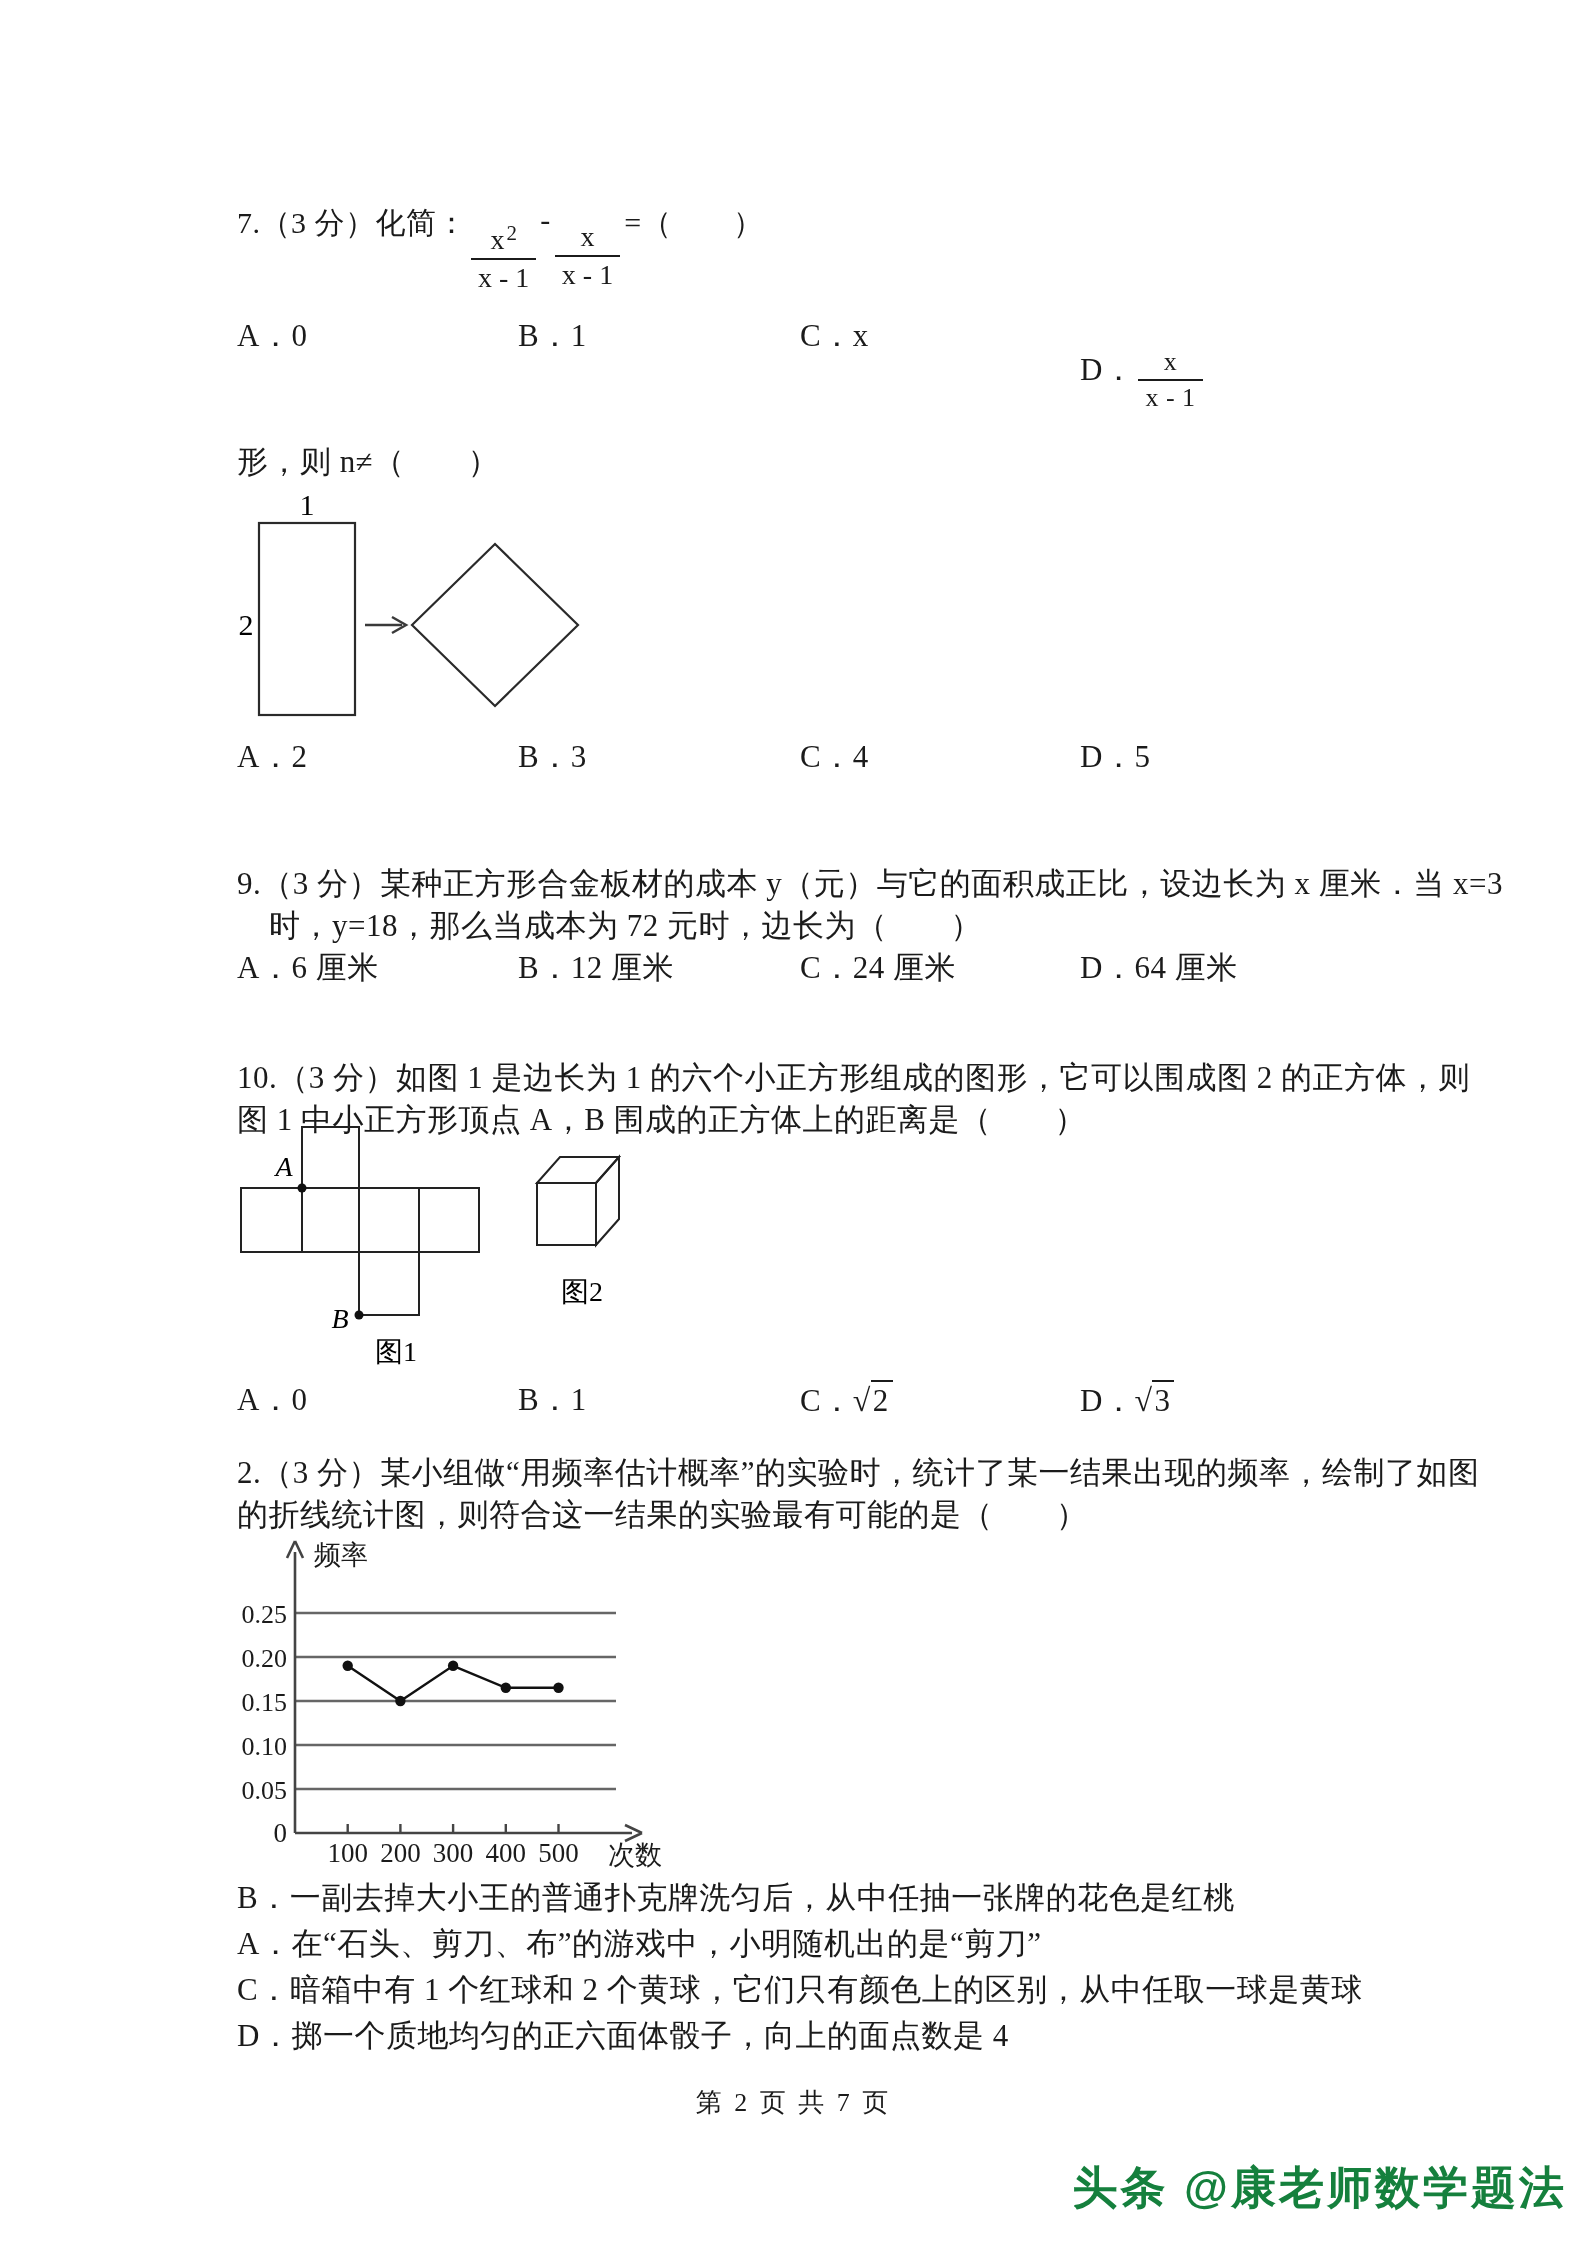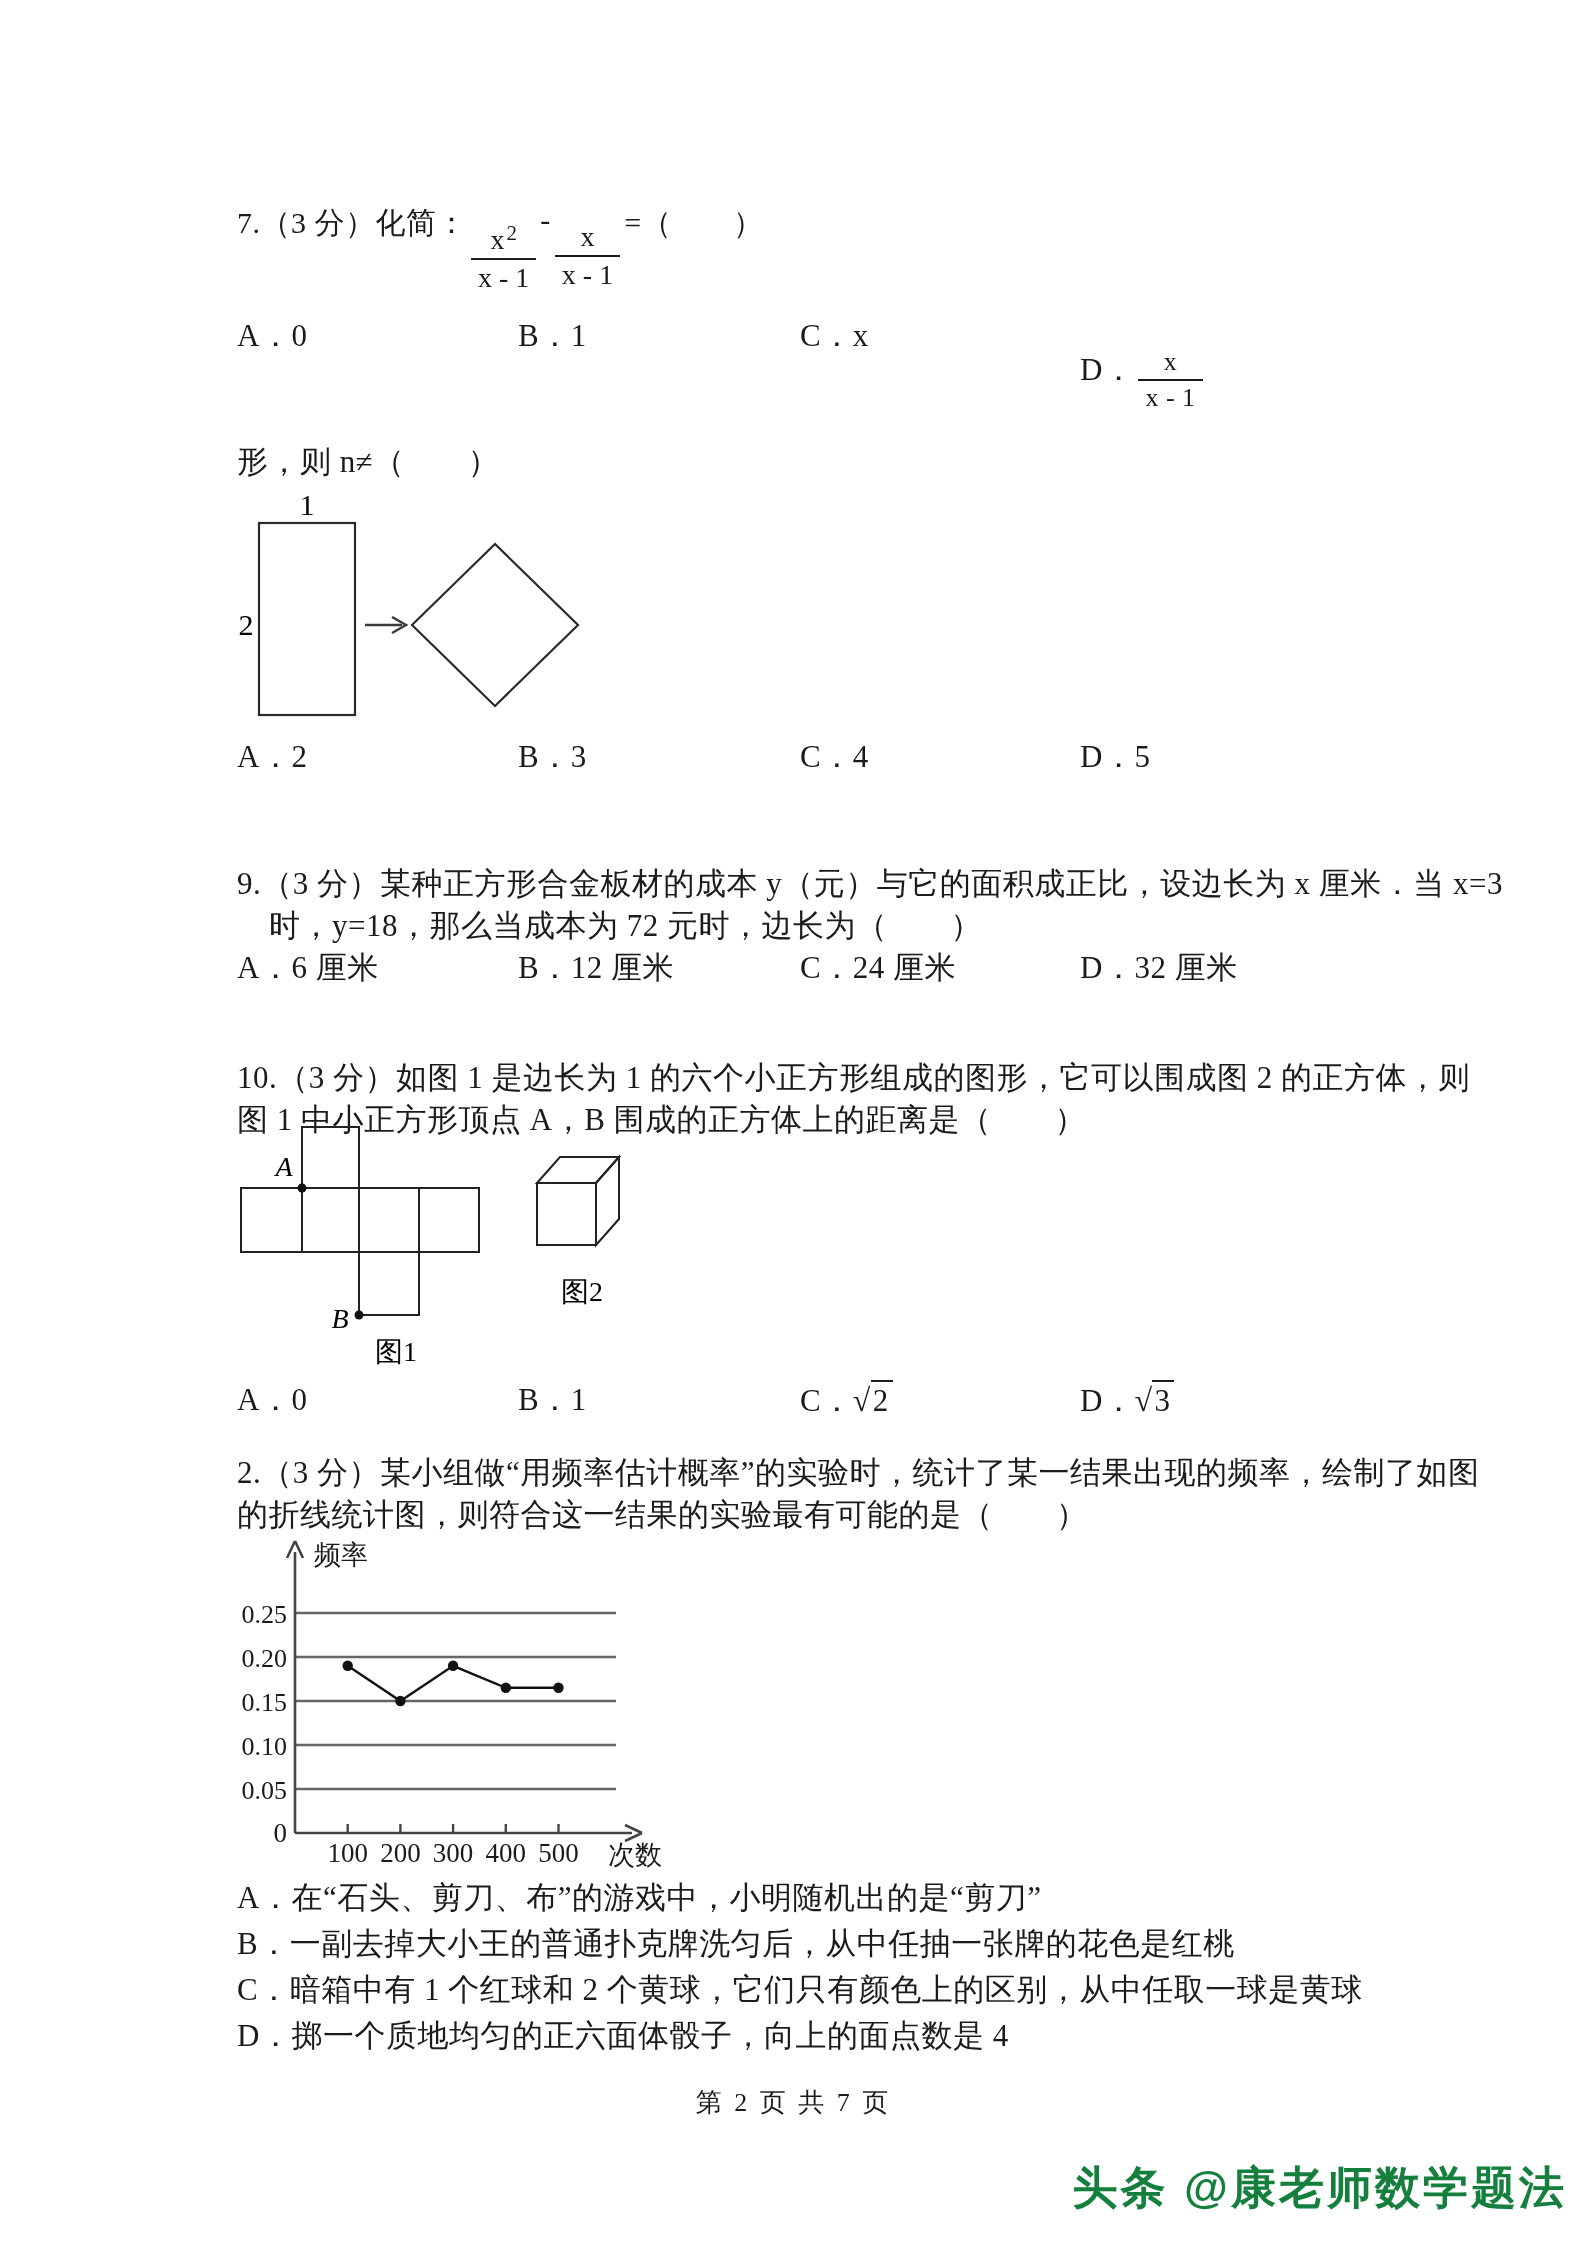--- a/index.html
+++ b/index.html
@@ -87,21 +87,21 @@
     <span class="optcol" style="left:843px;"><span>D．</span><span>5</span></span>
   </div>
 
   <div class="abs tline" style="left:237px;top:863px;">9.（3 分）某种正方形合金板材的成本 y（元）与它的面积成正比，设边长为 x 厘米．当 x=3</div>
   <div class="abs tline" style="left:237px;top:905px;margin-left:32px;">时，y=18，那么当成本为 72 元时，边长为（　　）</div>
 
   <div class="optrow" style="top:947px;">
     <span class="optcol" style="left:0px;"><span>A．</span><span>6 厘米</span></span>
     <span class="optcol" style="left:281px;"><span>B．</span><span>12 厘米</span></span>
     <span class="optcol" style="left:563px;"><span>C．</span><span>24 厘米</span></span>
-    <span class="optcol" style="left:843px;"><span>D．</span><span>32 厘米</span></span>
+    <span class="optcol" style="left:843px;"><span>D．</span><span>64 厘米</span></span>
   </div>
 
   <div class="abs tline" style="left:237px;top:1057px;">10.（3 分）如图 1 是边长为 1 的六个小正方形组成的图形，它可以围成图 2 的正方体，则</div>
   <div class="abs tline" style="left:237px;top:1099px;">图 1 中小正方形顶点 A，B 围成的正方体上的距离是（　　）</div>
 
   <svg class="abs" style="left:230px;top:1120px;" width="420" height="260" viewBox="0 0 420 260">
     <g fill="none" stroke="#222" stroke-width="2">
       <rect x="72" y="7" width="57" height="61"></rect>
       <rect x="11" y="68" width="238" height="64"></rect>
       <line x1="72" y1="68" x2="72" y2="132"></line>
@@ -162,22 +162,22 @@
       <text x="378" y="328" font-size="27" fill="#1b1b1b" class="hei">次数</text>
       <polyline points="117.7,129.8 170.4,165 223.1,129.8 275.8,151.79999999999998 328.5,151.79999999999998" fill="none" stroke="#111" stroke-width="2.4"></polyline>
       <circle cx="117.7" cy="129.8" r="5.2" fill="#111"></circle>
       <circle cx="170.4" cy="165" r="5.2" fill="#111"></circle>
       <circle cx="223.1" cy="129.8" r="5.2" fill="#111"></circle>
       <circle cx="275.8" cy="151.79999999999998" r="5.2" fill="#111"></circle>
       <circle cx="328.5" cy="151.79999999999998" r="5.2" fill="#111"></circle>
     </svg>
 
   <div class="abs" style="left:237px;top:1875px;width:1280px;">
+    <div class="tline" style="line-height:46px;"><span>B．</span><span>一副去掉大小王的普通扑克牌洗匀后，从中任抽一张牌的花色是红桃</span></div>
     <div class="tline" style="line-height:46px;"><span>A．</span><span>在“石头、剪刀、布”的游戏中，小明随机出的是“剪刀”</span></div>
-    <div class="tline" style="line-height:46px;"><span>B．</span><span>一副去掉大小王的普通扑克牌洗匀后，从中任抽一张牌的花色是红桃</span></div>
     <div class="tline" style="line-height:46px;"><span>C．</span><span>暗箱中有 1 个红球和 2 个黄球，它们只有颜色上的区别，从中任取一球是黄球</span></div>
     <div class="tline" style="line-height:46px;"><span>D．</span><span>掷一个质地均匀的正六面体骰子，向上的面点数是 4</span></div>
   </div>
 
   <div class="footer" style="top:2085px;">第 2 页 共 7 页</div>
   <div class="watermark" style="top:2158px;right:20px;">头条 @康老师数学题法</div>
 
 </div>
 
 </body></html>

